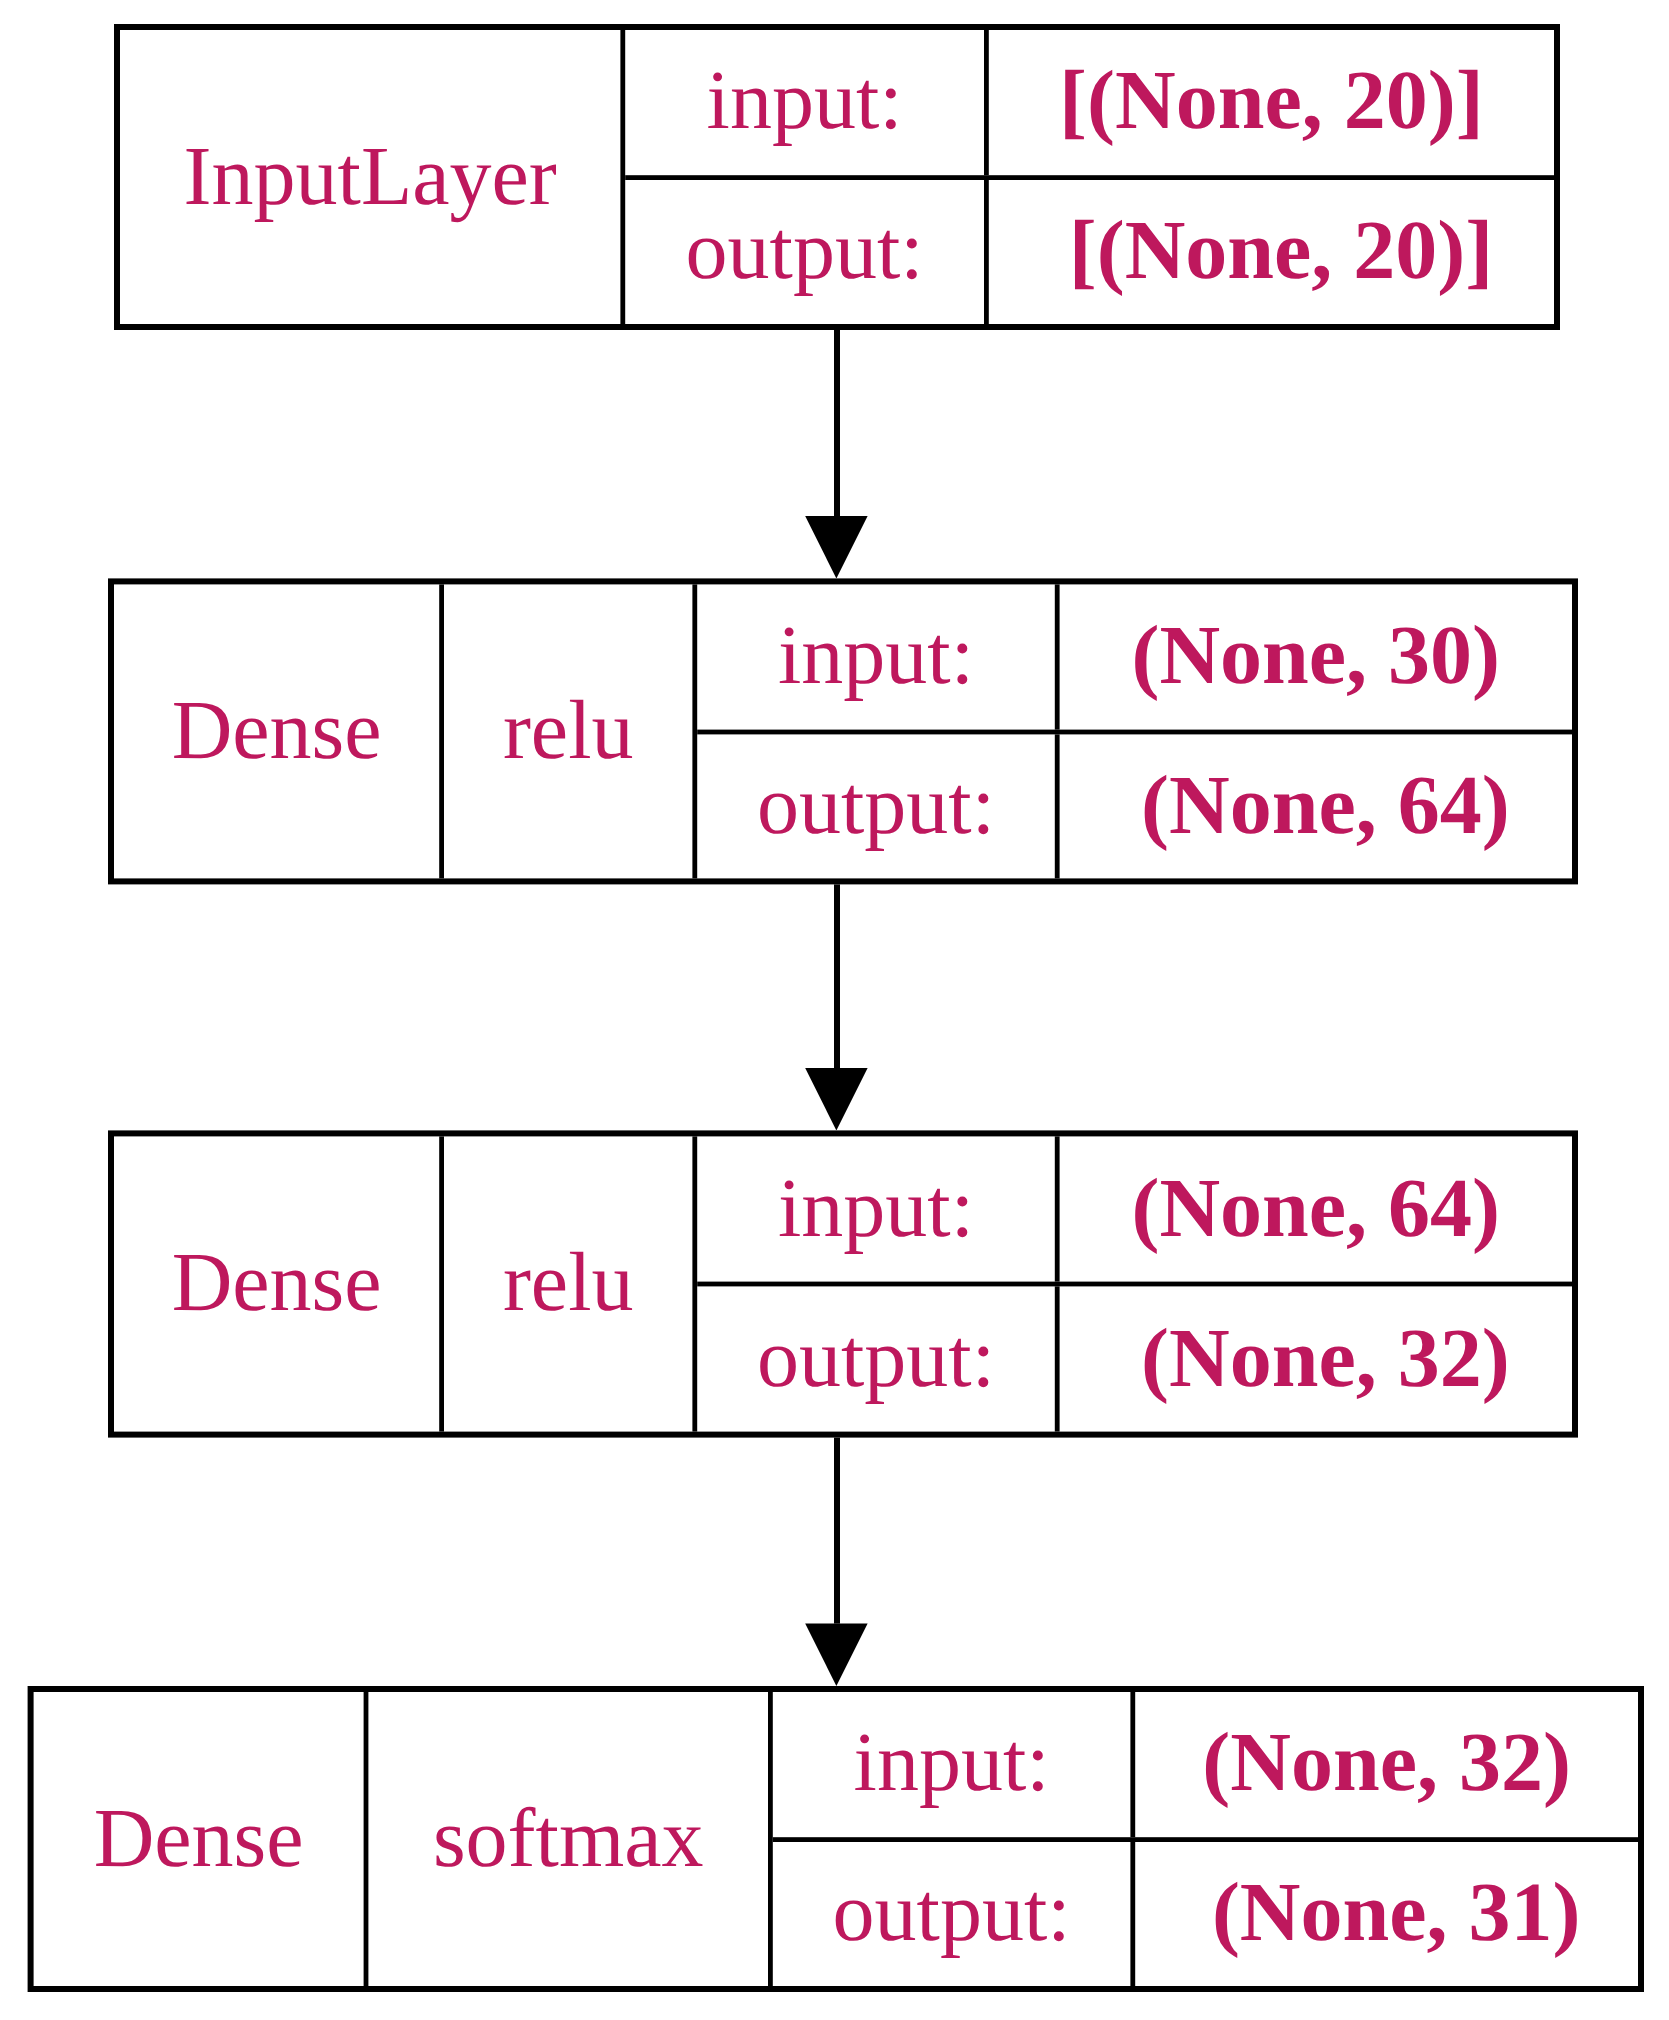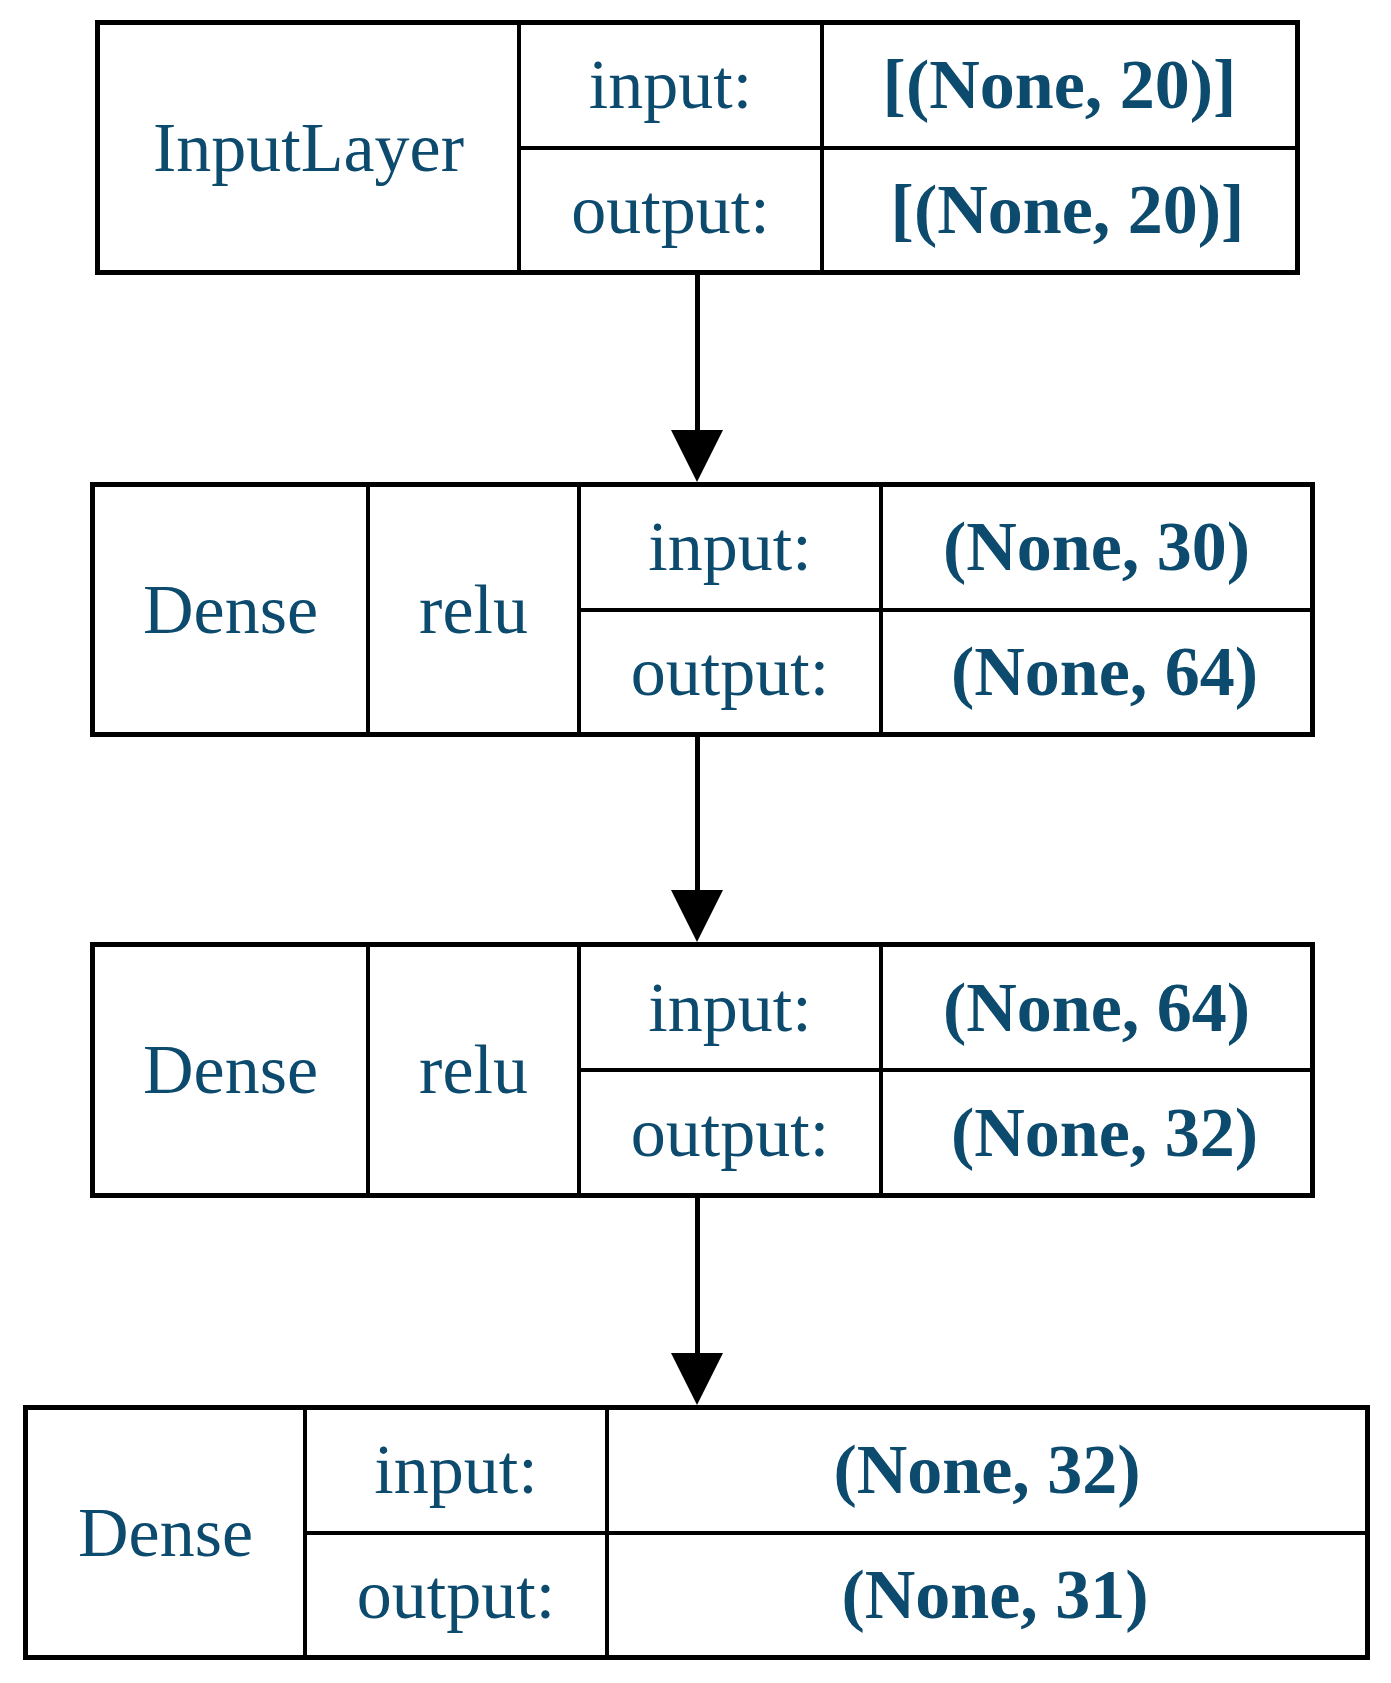--- a/index.html
+++ b/index.html
@@ -8,21 +8,21 @@
     background: #ffffff;
   }
   .canvas {
     position: relative;
     width: 1391px;
     height: 1683px;
     background: #ffffff;
     overflow: hidden;
     font-family: "Liberation Serif", "DejaVu Serif", serif;
     font-size: 70px;
-    color: #0c4a6e;
+    color: #be185d;
   }
   .node {
     position: absolute;
     display: flex;
     box-sizing: border-box;
     background: #ffffff;
     border: 5px solid #000000;
   }
   .cell {
     display: flex;
@@ -134,20 +134,21 @@
     </div>
   </div>
 
   <div class="edge" style="top:1198px; height:207px;">
     <div class="edge-line"></div>
     <div class="edge-head"></div>
   </div>
 
   <div class="node" style="left:23px; top:1405px; width:1347px; height:255px;">
     <div class="cell divider-right" style="flex:0 0 279px;">Dense</div>
+    <div class="cell divider-right" style="flex:0 0 337px;">softmax</div>
     <div class="io">
       <div class="io-row row-input">
         <div class="cell divider-right" style="flex:0 0 302px;">input:</div>
         <div class="cell value-cell">(None, 32)</div>
       </div>
       <div class="io-row row-output">
         <div class="cell divider-right" style="flex:0 0 302px;">output:</div>
         <div class="cell value-cell">(None, 31)</div>
       </div>
     </div>

